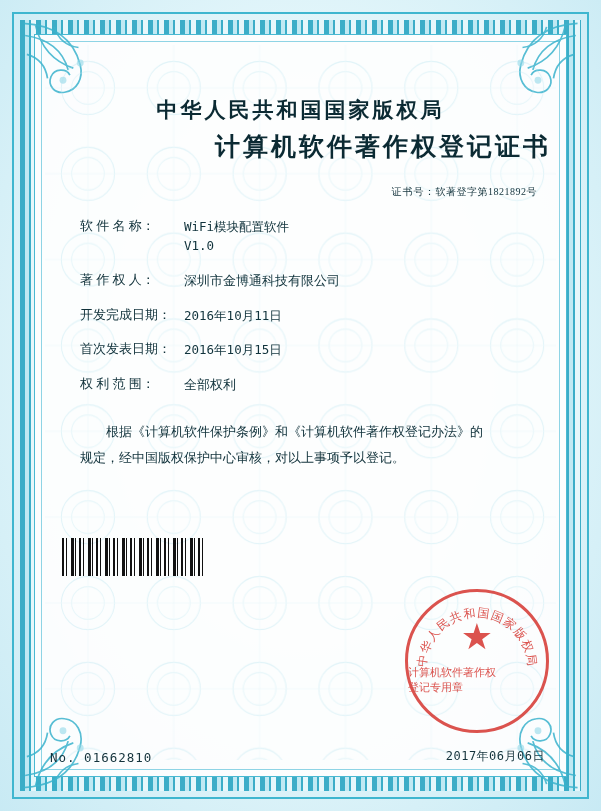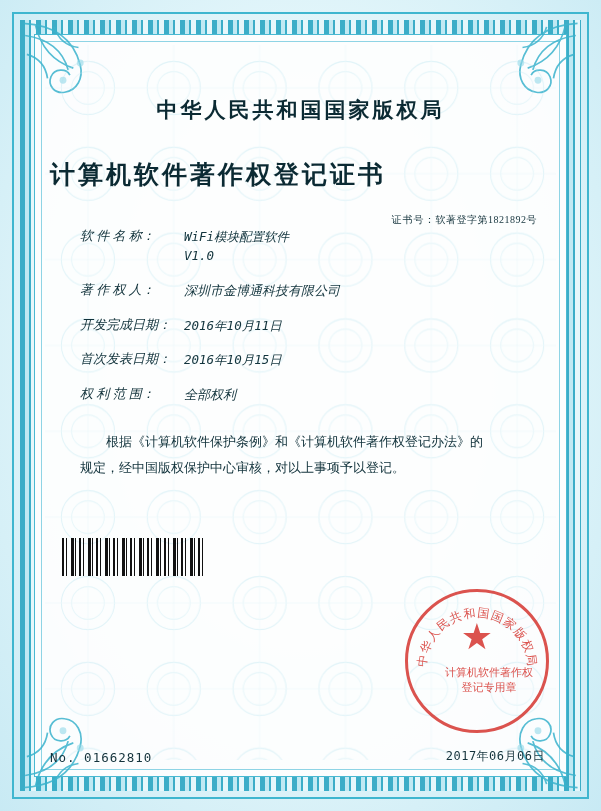--- a/index.html
+++ b/index.html
@@ -85,43 +85,43 @@
   .title-main {
     text-align: center;
     font-size: 21px;
     letter-spacing: 3px;
     color: #0b2a33;
     font-weight: bold;
     margin-top: 44px;
     font-family: "DejaVu Serif", "Liberation Serif", serif;
   }
   .title-sub {
-    text-align: left;
+    text-align: right;
     font-size: 25px;
     letter-spacing: 3px;
     color: #0b2a33;
     font-weight: bold;
-    margin-top: 34px;
+    margin-top: 6px;
     font-family: "DejaVu Serif", "Liberation Serif", serif;
   }
 
   .cert-no {
     margin-top: 22px;
     text-align: right;
     padding-right: 14px;
     font-size: 10px;
     color: #15343d;
     letter-spacing: .5px;
   }
   .cert-no .label { letter-spacing: 1px; }
 
   .fields {
+    margin-top: 18px;
     padding-left: 30px;
     padding-right: 18px;
-    font-style: italic;
   }
   .field-row {
     display: flex;
     align-items: flex-start;
     margin-bottom: 15px;
     font-size: 13px;
     color: #10313a;
   }
   .field-label {
     width: 104px;
@@ -191,24 +191,24 @@
     position: absolute;
     left: 50%;
     top: 27px;
     transform: translateX(-50%);
     font-size: 36px;
     line-height: 36px;
     color: #d42e28;
   }
   .seal-lines {
     position: absolute;
-    left: 12px;
+    left: 0;
     top: 74px;
     width: 100%;
-    text-align: center;
+    text-align: left;
     font-size: 11px;
     line-height: 1.35;
     color: #d42e28;
     font-family: "DejaVu Serif", "Liberation Serif", serif;
   }
 
   .footer {
     position: absolute;
     left: 0;
     right: 0;

